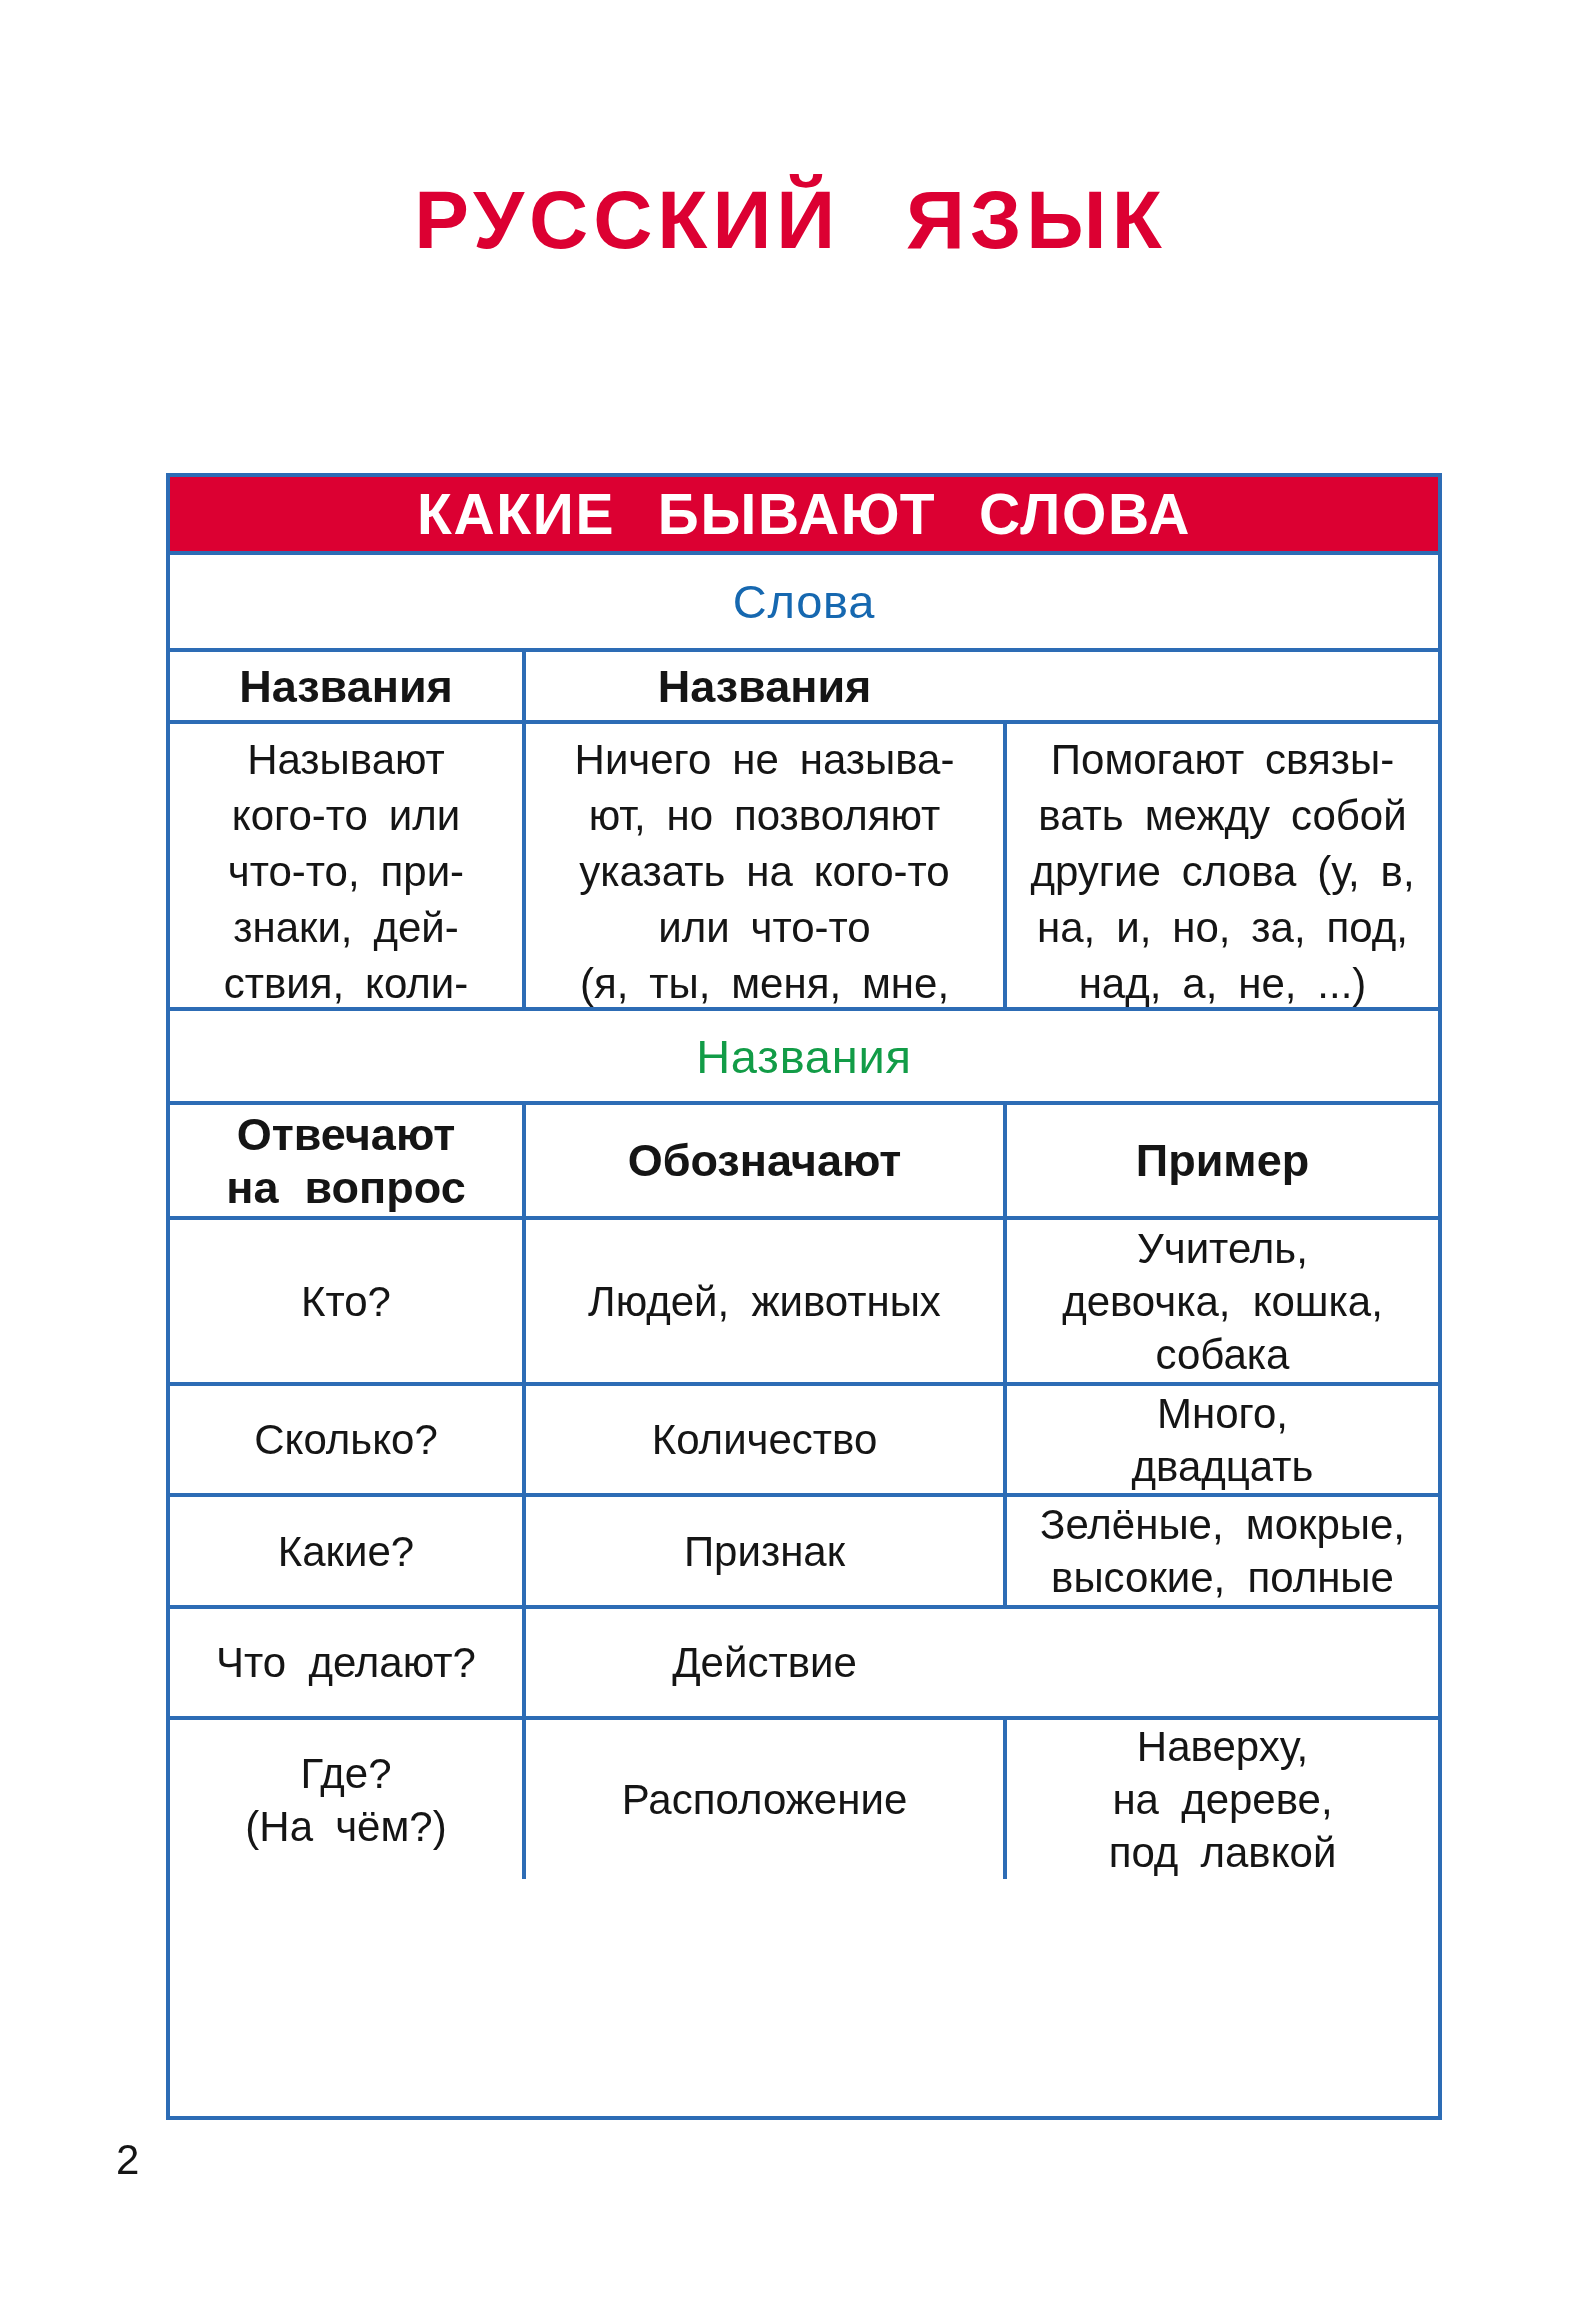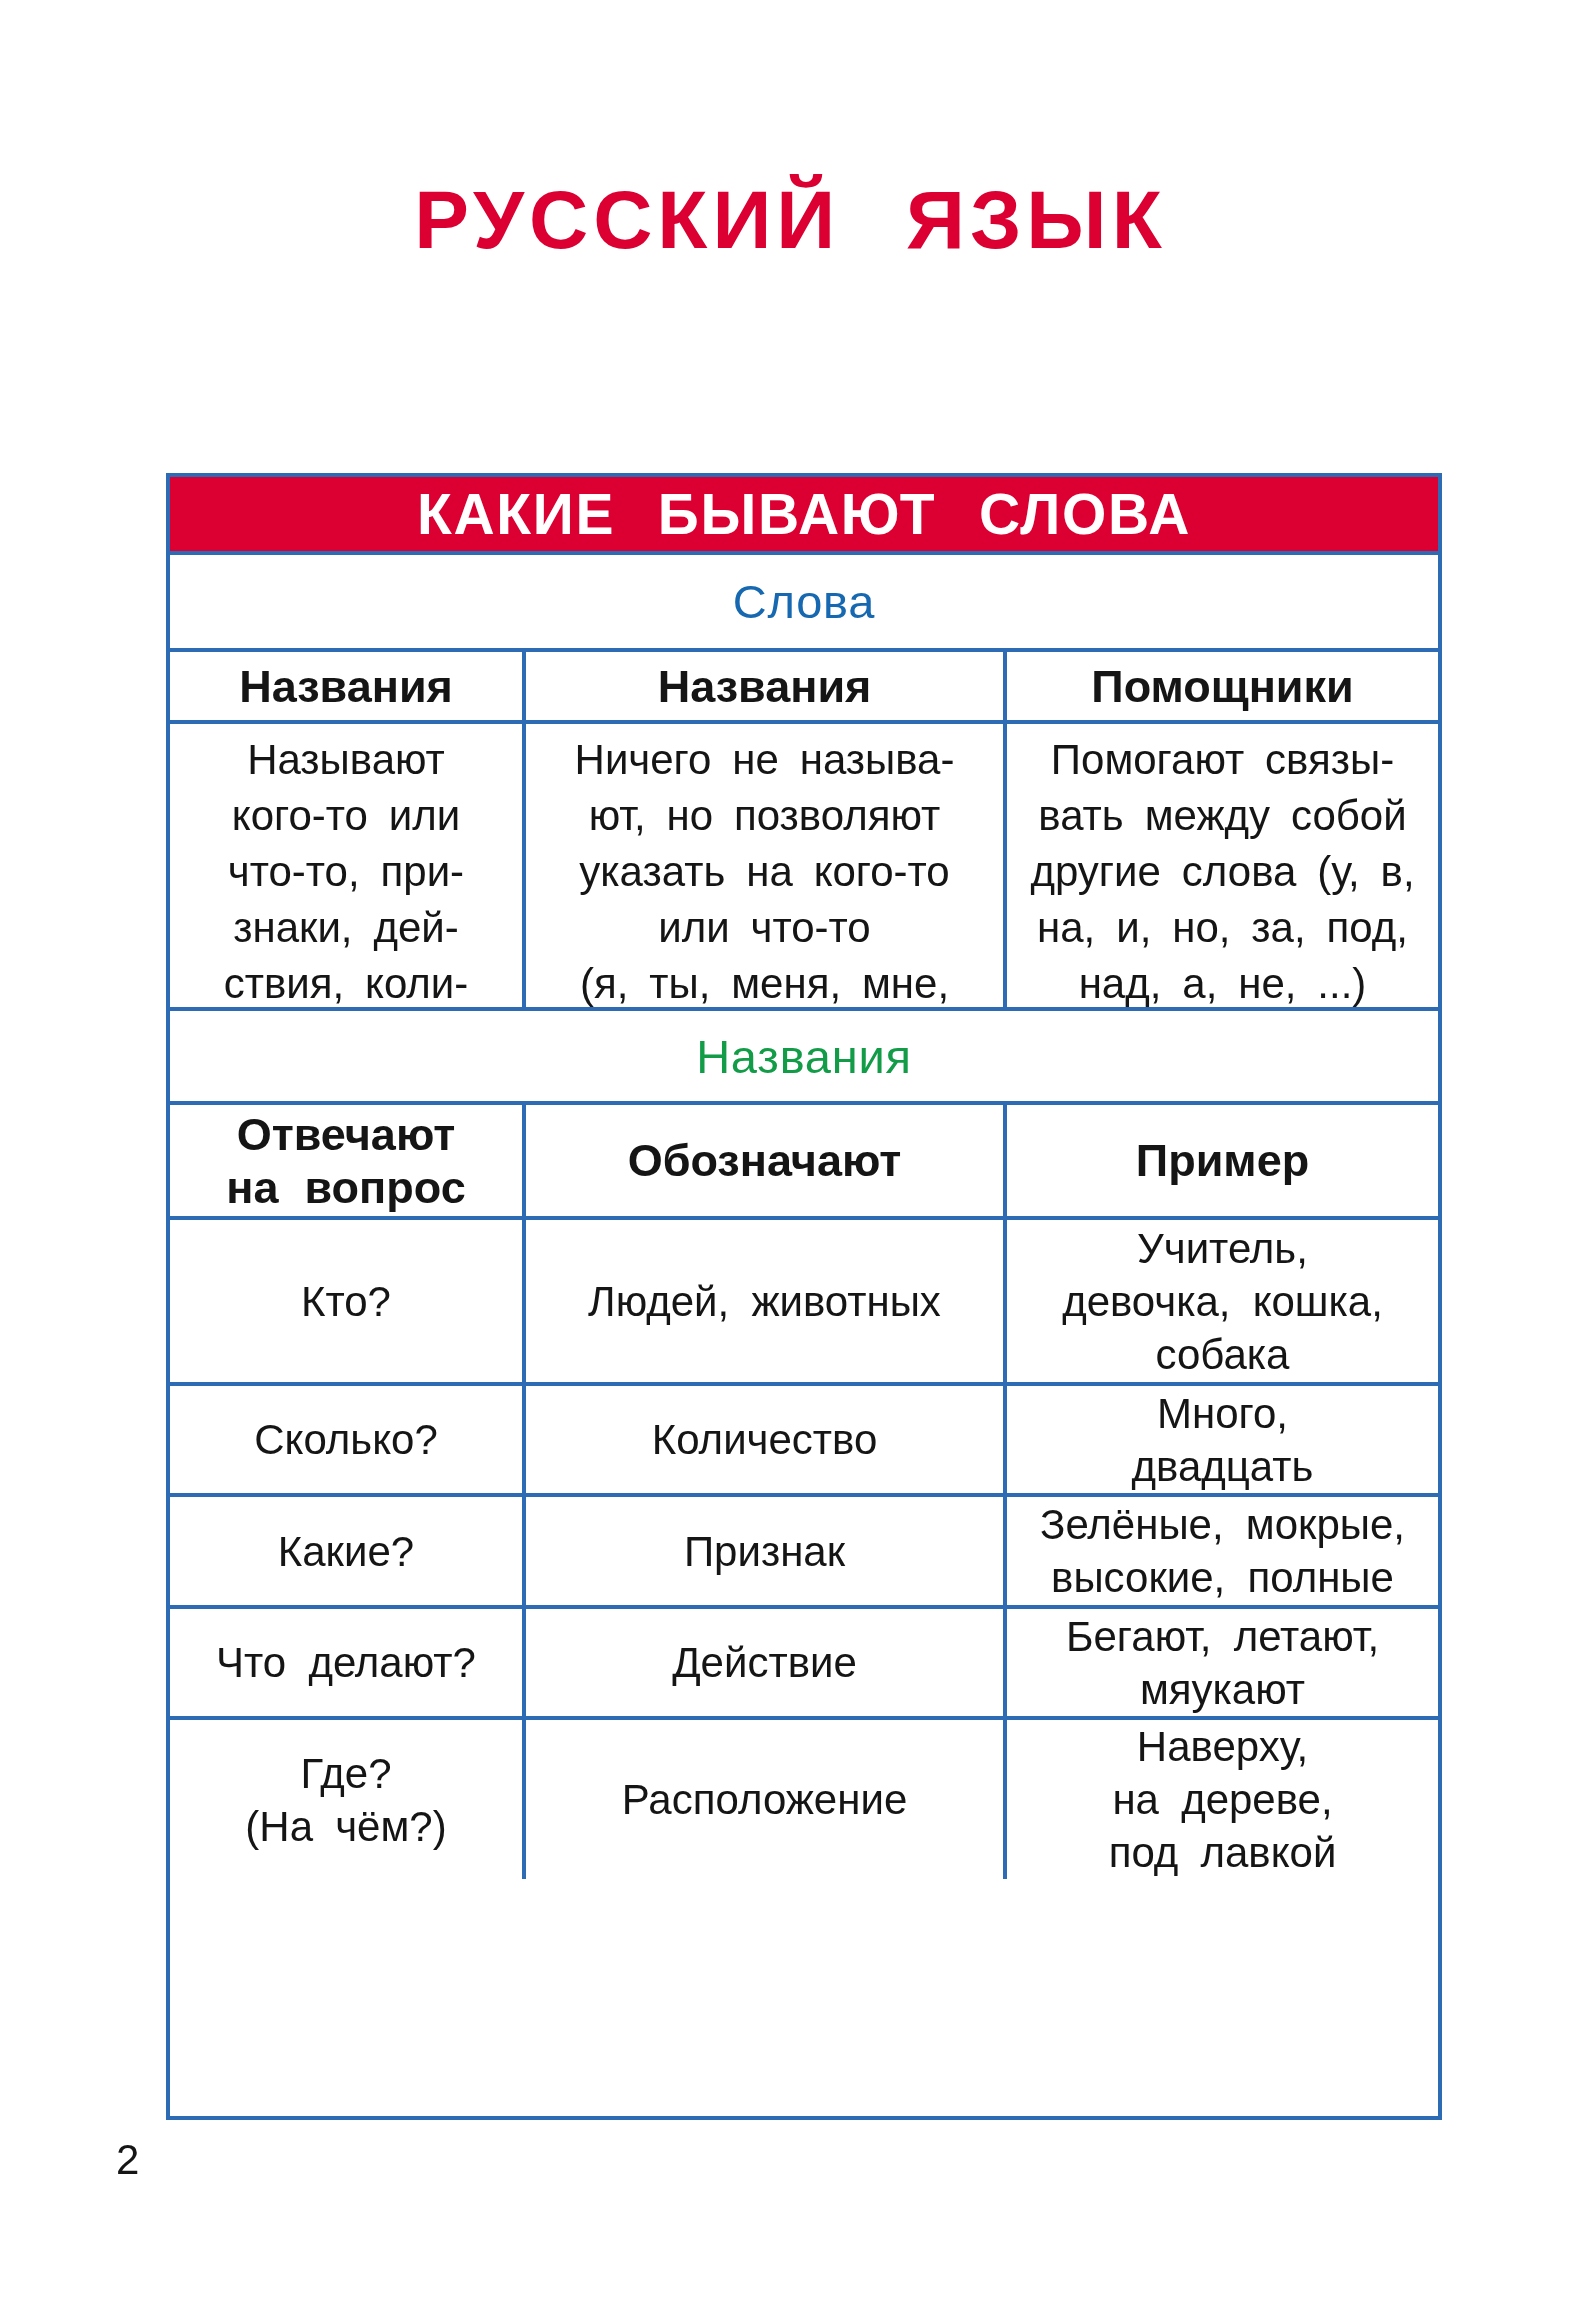--- a/index.html
+++ b/index.html
@@ -119,21 +119,20 @@
       <div class="banner-text">КАКИЕ БЫВАЮТ СЛОВА</div>
     </div>
 
     <div class="row section-title-row" style="height:97px">
       <div class="section-title blue">Слова</div>
     </div>
 
     <div class="row" style="height:72px">
       <div class="cell c1 header-cell">Названия</div>
       <div class="cell c2 header-cell">Названия</div>
-      <div class="cell c3 header-cell">Помощники</div>
     </div>
 
     <div class="row" style="height:287px">
       <div class="cell c1 desc-cell">Называют
 кого-то или
 что-то, при-
 знаки, дей-
 ствия, коли-
 чество</div>
       <div class="cell c2 desc-cell">Ничего не называ-
@@ -180,22 +179,20 @@
     <div class="row" style="height:112px">
       <div class="cell c1 qa-cell">Какие?</div>
       <div class="cell c2 qa-cell">Признак</div>
       <div class="cell c3 qa-cell">Зелёные, мокрые,
 высокие, полные</div>
     </div>
 
     <div class="row" style="height:111px">
       <div class="cell c1 qa-cell">Что делают?</div>
       <div class="cell c2 qa-cell">Действие</div>
-      <div class="cell c3 qa-cell">Бегают, летают,
-мяукают</div>
     </div>
 
     <div class="row" style="height:163px">
       <div class="cell c1 qa-cell">Где?
 (На чём?)</div>
       <div class="cell c2 qa-cell">Расположение</div>
       <div class="cell c3 qa-cell">Наверху,
 на дереве,
 под лавкой</div>
     </div>

